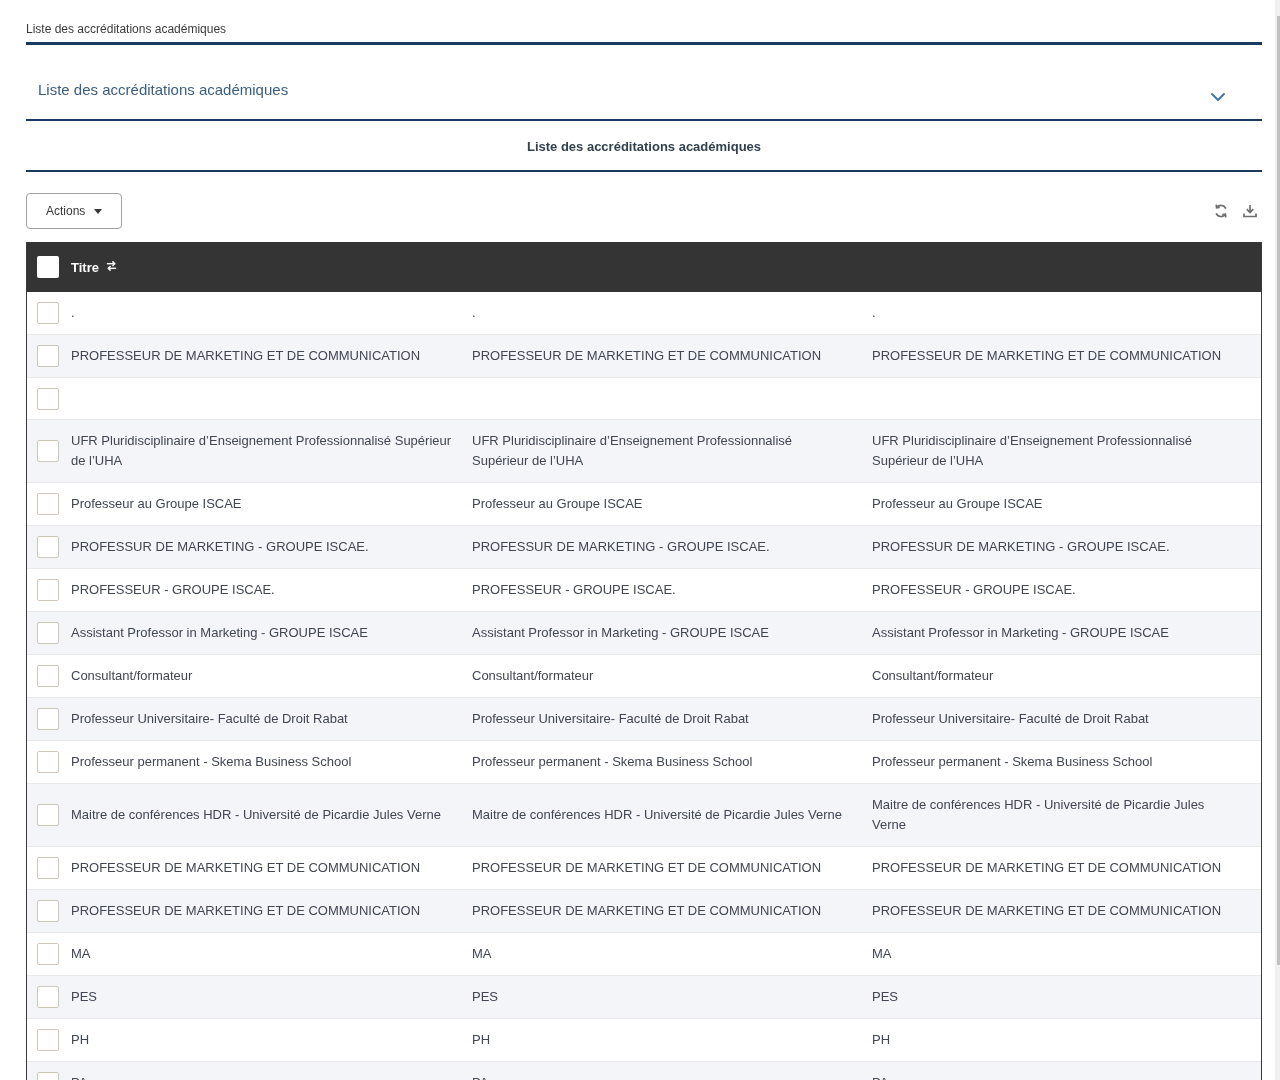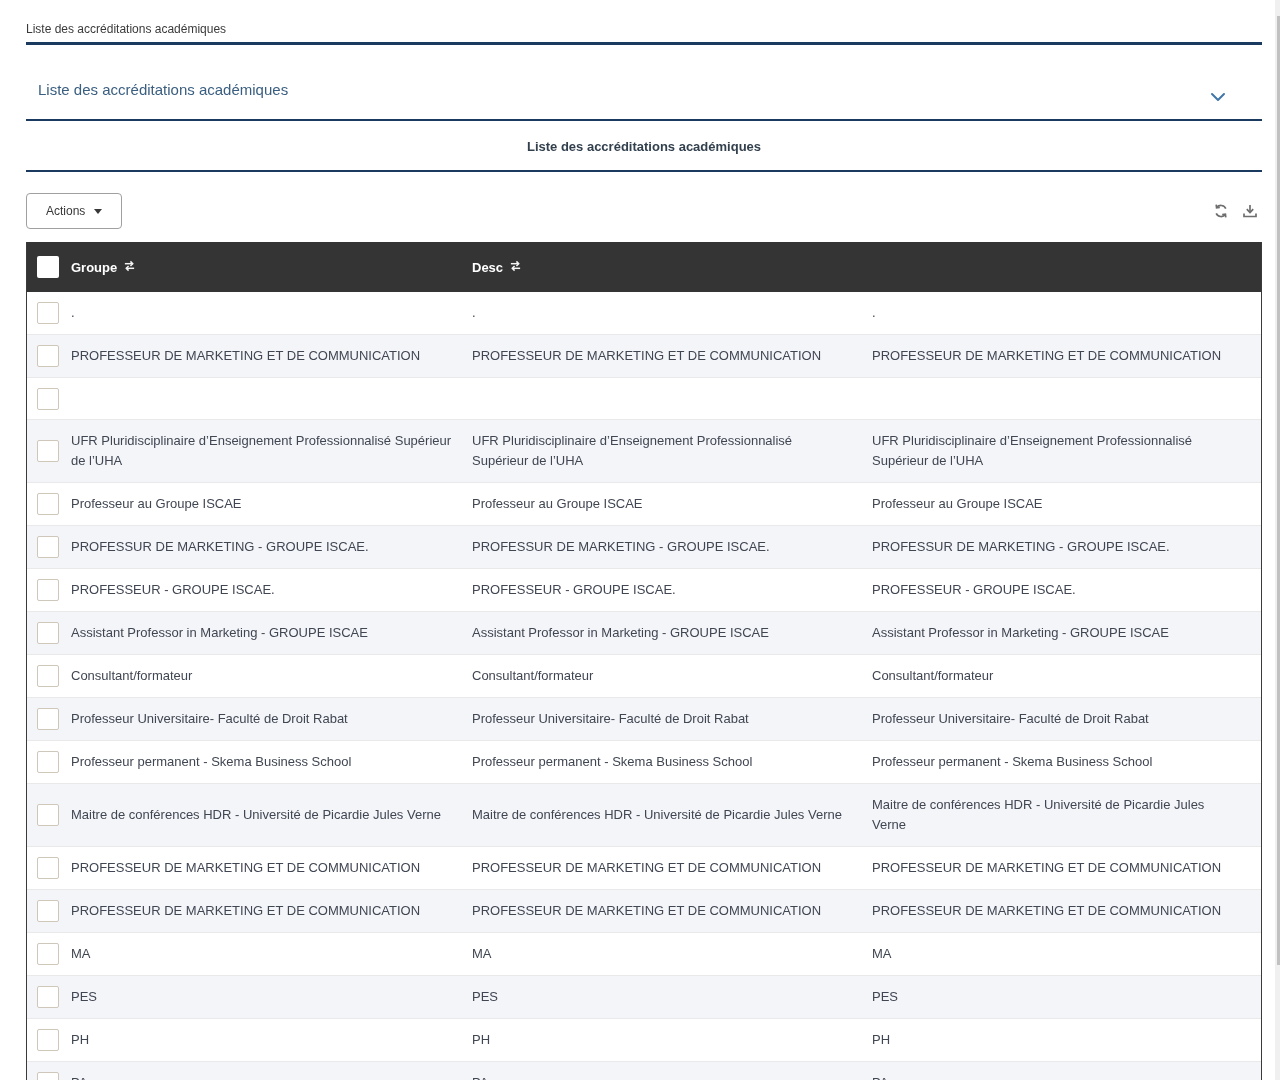--- a/index.html
+++ b/index.html
@@ -113,41 +113,30 @@
         </button>
       </div>
     </div>
 
     <div class="itable">
       <div class="thead">
         <div class="cb-head">
           <div class="checkbox"></div>
         </div>
         <div class="th">
-          <span>Groupe</span>
+          <span>Titre</span>
           <span class="sort-icon">
             <svg width="13" height="12" viewBox="0 0 14 13" fill="none" stroke="#fff" stroke-width="1.6">
               <polyline points="2,4 10,4"></polyline>
                 <polyline points="8,1.5 10.5,4 8,6.5"></polyline>
               <polyline points="12,9 4,9"></polyline>
                 <polyline points="6,6.5 3.5,9 6,11.5"></polyline>
             </svg>
           </span>
         </div>
-        <div class="th">
-          <span>Desc</span>
-          <span class="sort-icon">
-            <svg width="13" height="12" viewBox="0 0 14 13" fill="none" stroke="#fff" stroke-width="1.6">
-              <polyline points="2,4 10,4"></polyline>
-                <polyline points="8,1.5 10.5,4 8,6.5"></polyline>
-              <polyline points="12,9 4,9"></polyline>
-                <polyline points="6,6.5 3.5,9 6,11.5"></polyline>
-            </svg>
-          </span>
-        </div>
       </div>
       <div>
           <div class="trow">
             <div class="cb-cell">
               <div class="checkbox"></div>
             </div>
             <div class="text-cell">.</div>
             <div class="text-cell">.</div>
             <div class="text-cell">.</div>
           </div>

